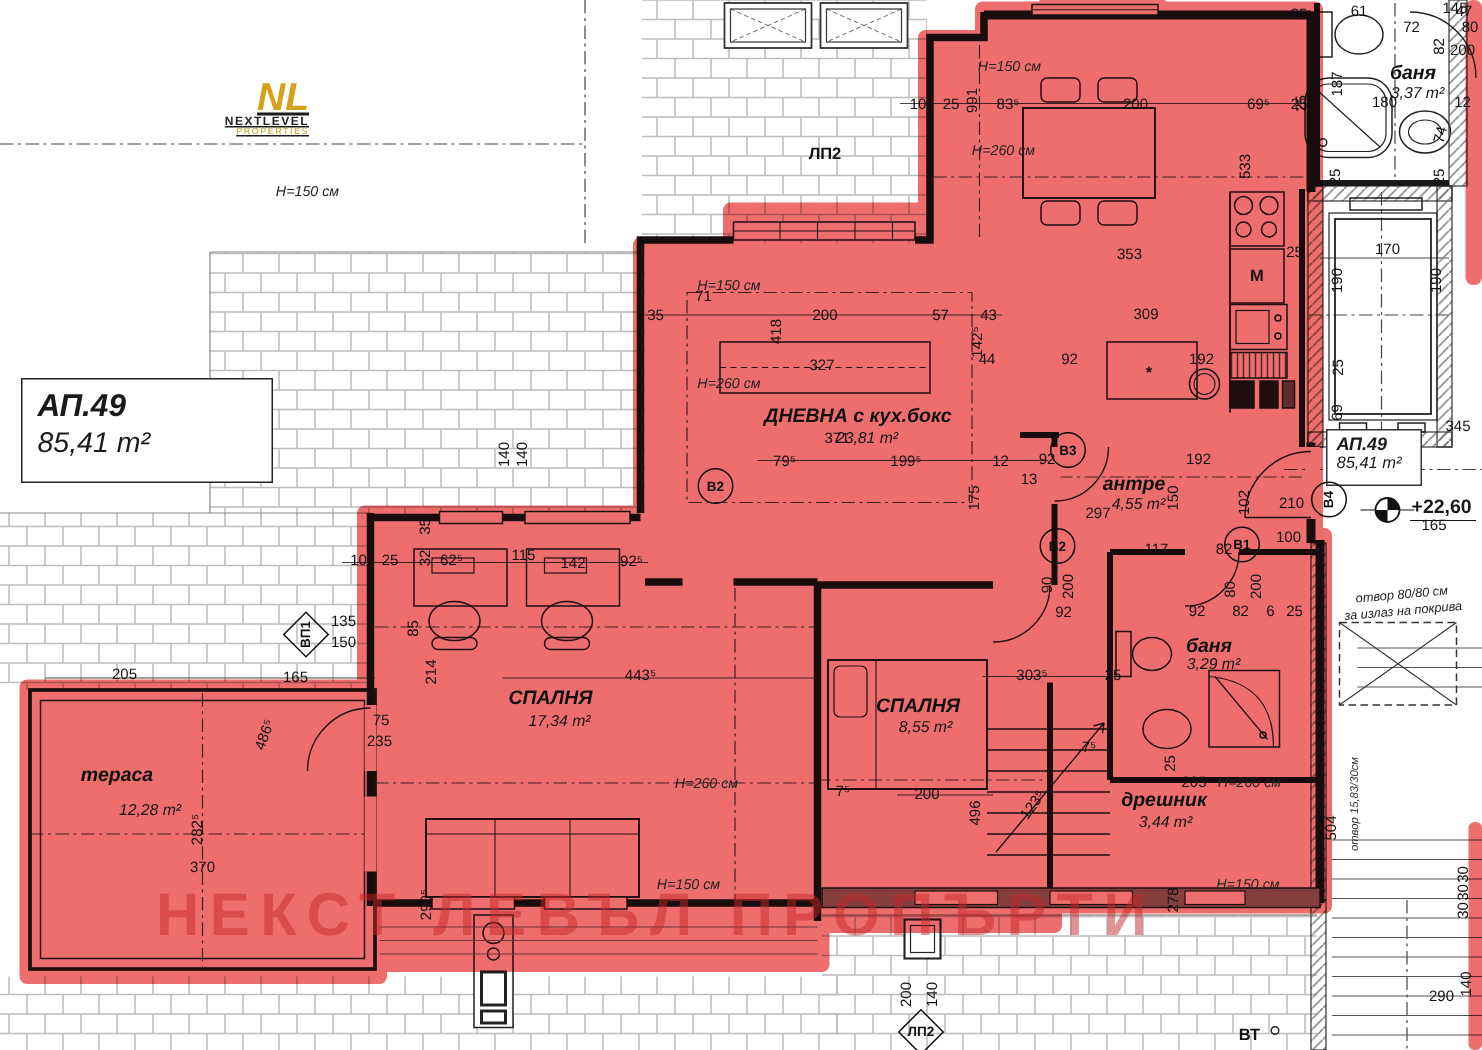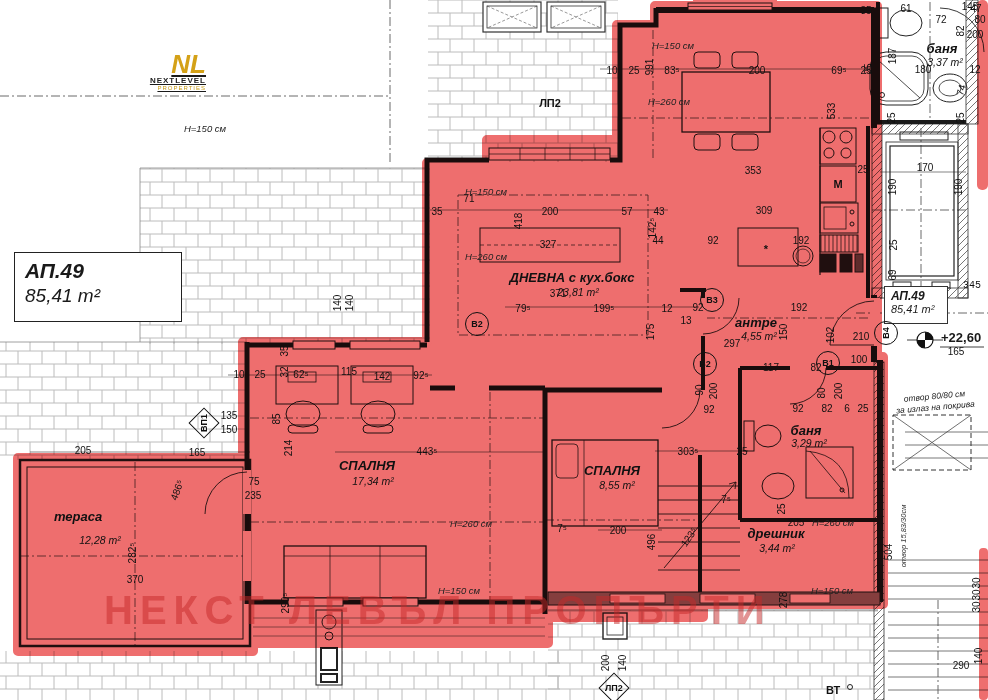--- a/index.html
+++ b/index.html
@@ -368,21 +368,21 @@
       <span class="lbl dim" style="left: 726px; top: 499px; transform: translate(-50%, -50%);">7⁵</span>
       <span class="lbl dim" style="left: 562px; top: 528px; transform: translate(-50%, -50%);">7⁵</span>
       <span class="lbl dim" style="left: 796px; top: 522px; transform: translate(-50%, -50%);">205</span>
       <span class="lbl dim" style="left: 781px; top: 509px; transform: translate(-50%, -50%) rotate(-90deg);">25</span>
       <span class="lbl dim" style="left: 783px; top: 600px; transform: translate(-50%, -50%) rotate(-90deg);">278</span>
       <span class="lbl dim" style="left: 925px; top: 167px; transform: translate(-50%, -50%);">170</span>
       <span class="lbl dim" style="left: 892px; top: 187px; transform: translate(-50%, -50%) rotate(-90deg);">190</span>
       <span class="lbl dim" style="left: 958px; top: 187px; transform: translate(-50%, -50%) rotate(-90deg);">190</span>
       <span class="lbl dim" style="left: 893px; top: 245px; transform: translate(-50%, -50%) rotate(-90deg);">25</span>
       <span class="lbl dim" style="left: 892px; top: 275px; transform: translate(-50%, -50%) rotate(-90deg);">69</span>
-      <span class="lbl dim" style="left: 972px; top: 285px; transform: translate(-50%, -50%); font-family: Liberation Mono, monospace;">345</span>
+      <span class="lbl dim" style="left: 972px; top: 285px; transform: translate(-50%, -50%);">345</span>
       <span class="lbl dim" style="left: 888px; top: 552px; transform: translate(-50%, -50%) rotate(-90deg);">504</span>
       <span class="lbl dim" style="left: 961px; top: 665px; transform: translate(-50%, -50%);">290</span>
       <span class="lbl dim" style="left: 978px; top: 656px; transform: translate(-50%, -50%) rotate(-90deg);">140</span>
       <span class="lbl dim" style="left: 976px; top: 583px; transform: translate(-50%, -50%) rotate(-90deg);">30</span>
       <span class="lbl dim" style="left: 976px; top: 595px; transform: translate(-50%, -50%) rotate(-90deg);">30</span>
       <span class="lbl dim" style="left: 976px; top: 607px; transform: translate(-50%, -50%) rotate(-90deg);">30</span>
       <span class="lbl dim" style="left: 605px; top: 663px; transform: translate(-50%, -50%) rotate(-90deg);">200</span>
       <span class="lbl dim" style="left: 622px; top: 663px; transform: translate(-50%, -50%) rotate(-90deg);">140</span>
       <span class="lbl dim" style="left: 956px; top: 351px; transform: translate(-50%, -50%);">165</span>
       <span class="lbl dim h" style="left: 205px; top: 128px; transform: translate(-50%, -50%);">H=150 см</span>

